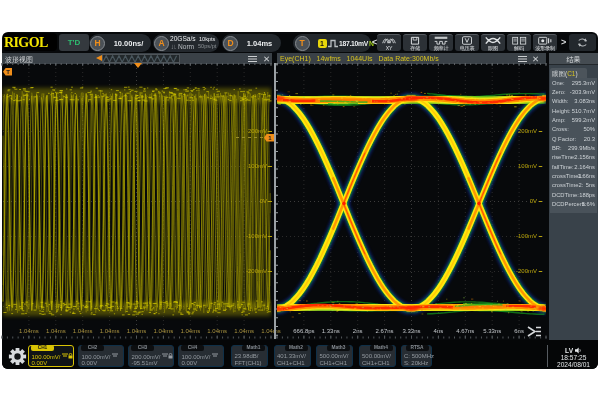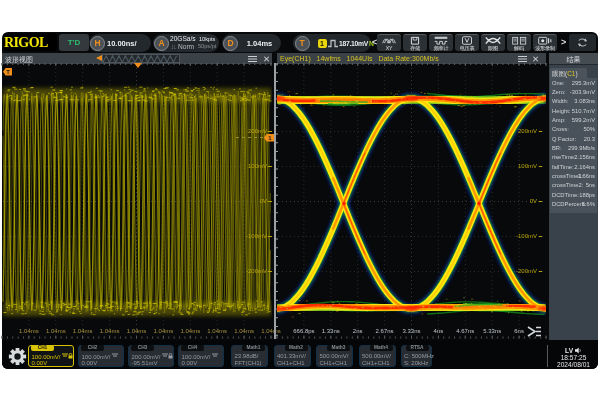--- a/index.html
+++ b/index.html
@@ -8,21 +8,21 @@
 </style></head>
 <body>
 <div id="page">
 <div style="position:absolute;left:2px;top:32px;width:596px;height:337px;background:#07090b;border-radius:6px;"></div>
 
 <div style="position:absolute;left:3px;top:33px;width:54px;height:18px;background:#000;border-radius:4px;"></div>
 <div style="position:absolute;left:4px;top:36px;font-family:'Liberation Serif',serif;font-weight:bold;font-size:14px;line-height:13px;color:#f2e400;letter-spacing:-0.6px;">RIGOL</div>
 <div style="position:absolute;left:59px;top:33.5px;width:30px;height:17.5px;background:#34393e;border-radius:3px;color:#2fbf71;font-weight:bold;font-size:8px;text-align:center;line-height:17.5px;">T'D</div>
 <div class="pill" style="left:89px;width:62px;"></div>
 <div class="circbtn" style="left:90px;">H</div>
-<div style="position:absolute;left:107px;top:38.5px;width:43px;text-align:left;font-size:7.5px;color:#eceef0;font-weight:bold;">10.00ns/</div>
+<div style="position:absolute;left:107px;top:38.5px;width:43px;text-align:center;font-size:7.5px;color:#eceef0;font-weight:bold;">10.00ns/</div>
 <div class="pill" style="left:153px;width:66px;"></div>
 <div class="circbtn" style="left:154px;">A</div>
 <div style="position:absolute;left:170px;top:35px;font-size:6.6px;line-height:7.5px;color:#eceef0;text-align:center;">20GSa/s<br><span style="color:#b9bec2;">⎍ Norm</span></div>
 <div style="position:absolute;left:198px;top:36px;font-size:5.6px;line-height:7px;color:#eceef0;text-align:center;">10kpts<br><span style="color:#8b9094;">50ps/pt</span></div>
 <div class="pill" style="left:222px;width:59px;"></div>
 <div class="circbtn" style="left:223px;">D</div>
 <div style="position:absolute;left:239px;top:38.5px;width:41px;text-align:center;font-size:7.5px;color:#eceef0;font-weight:bold;">1.04ms</div>
 <div class="pill" style="left:293px;width:78px;"></div>
 <div class="circbtn" style="left:294.5px;">T</div>
 <div style="position:absolute;left:317.5px;top:38.5px;width:9px;height:9px;background:#e8d60a;border-radius:2px;color:#111;font-size:7px;font-weight:bold;text-align:center;line-height:9px;">1</div>

